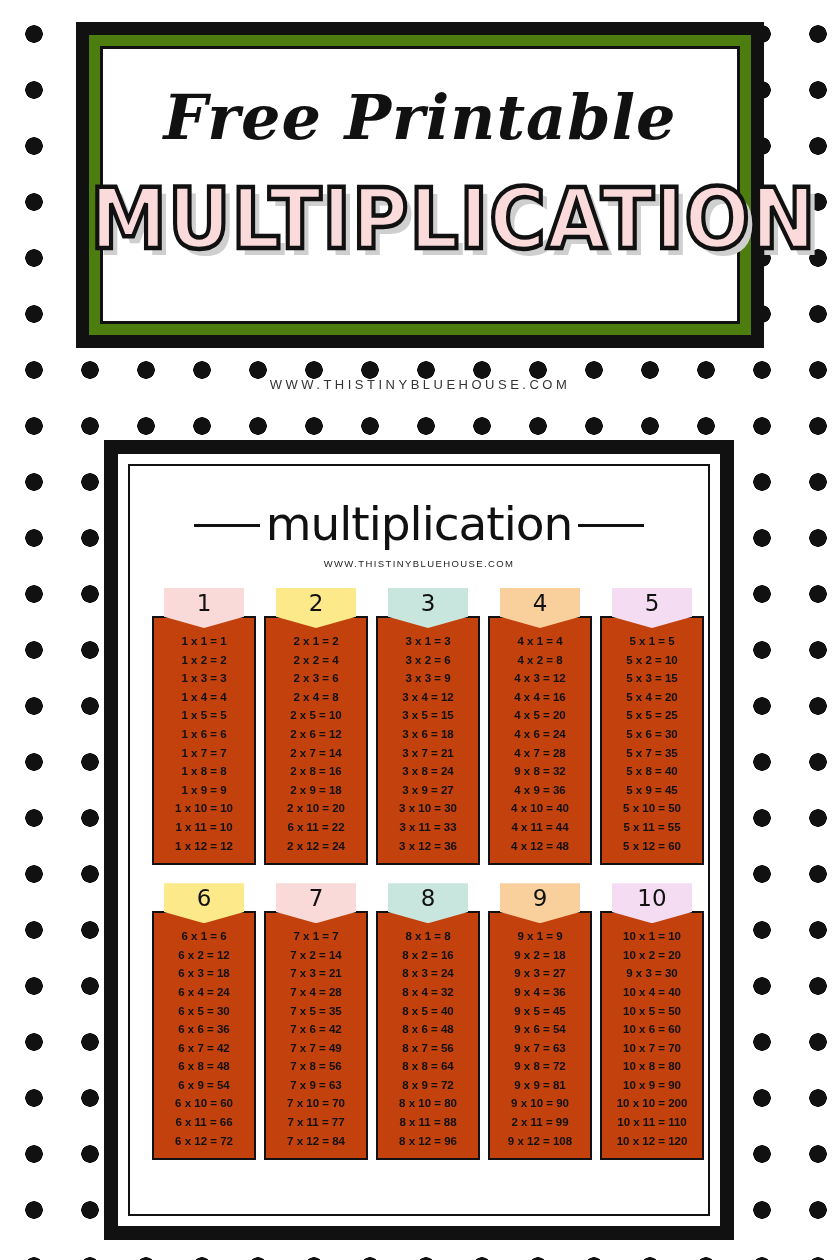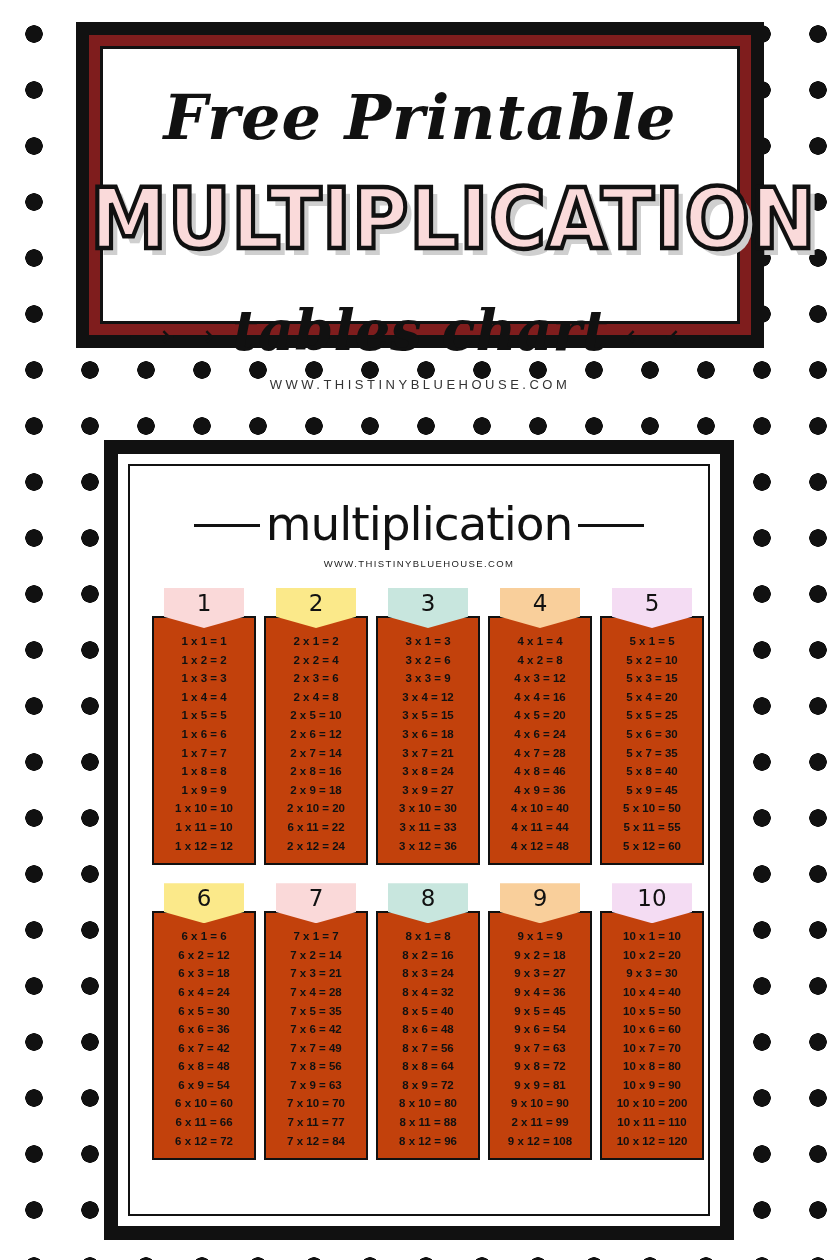--- a/index.html
+++ b/index.html
@@ -26,21 +26,21 @@
     background-position: 6px 6px;
   }
 
   
   #title-card {
     position: absolute;
     left: 76px;
     top: 22px;
     width: 688px;
     height: 326px;
-    background: #7f1d1d;
+    background: #4d7c0f;
     border: 13px solid #111111;
     box-sizing: border-box;
   }
   #title-card-inner {
     position: absolute;
     left: 11px; top: 11px;
     right: 11px; bottom: 11px;
     border: 3px solid #111111;
     box-sizing: border-box;
     background: #ffffff;
@@ -225,23 +225,20 @@
 
 <div id="dots-bg"></div>
 
 <div id="title-card">
   <div id="title-card-inner">
 
     <div class="title-script" id="title-line1">Free Printable</div>
 
     <div id="title-word">MULTIPLICATION</div>
 
-    <div class="title-script" id="title-line3">
-      <span class="arrow-left">⟶⟶</span><span>tables chart</span><span class="arrow-right">⟵⟵</span>
-    </div>
 
     <div id="title-url">WWW.THISTINYBLUEHOUSE.COM</div>
   </div>
 </div>
 
 <div id="chart-card">
   <div id="chart-card-inner">
 
     <div id="chart-heading">
       <span class="rule"></span><span id="chart-heading-text">multiplication</span><span class="rule"></span>
@@ -316,21 +313,21 @@
             <div class="banner-num">4</div>
           </div>
           <div class="table-box">
             <div class="eq-row">4 x 1 = 4</div>
             <div class="eq-row">4 x 2 = 8</div>
             <div class="eq-row">4 x 3 = 12</div>
             <div class="eq-row">4 x 4 = 16</div>
             <div class="eq-row">4 x 5 = 20</div>
             <div class="eq-row">4 x 6 = 24</div>
             <div class="eq-row">4 x 7 = 28</div>
-            <div class="eq-row">4 x 8 = 46</div>
+            <div class="eq-row">9 x 8 = 32</div>
             <div class="eq-row">4 x 9 = 36</div>
             <div class="eq-row">4 x 10 = 40</div>
             <div class="eq-row">4 x 11 = 44</div>
             <div class="eq-row">4 x 12 = 48</div>
           </div>
         </div>
         <div class="table-block">
           <div class="banner">
             <div class="banner-shape" style="background: rgb(244, 220, 243);"></div>
             <div class="banner-num">5</div>

